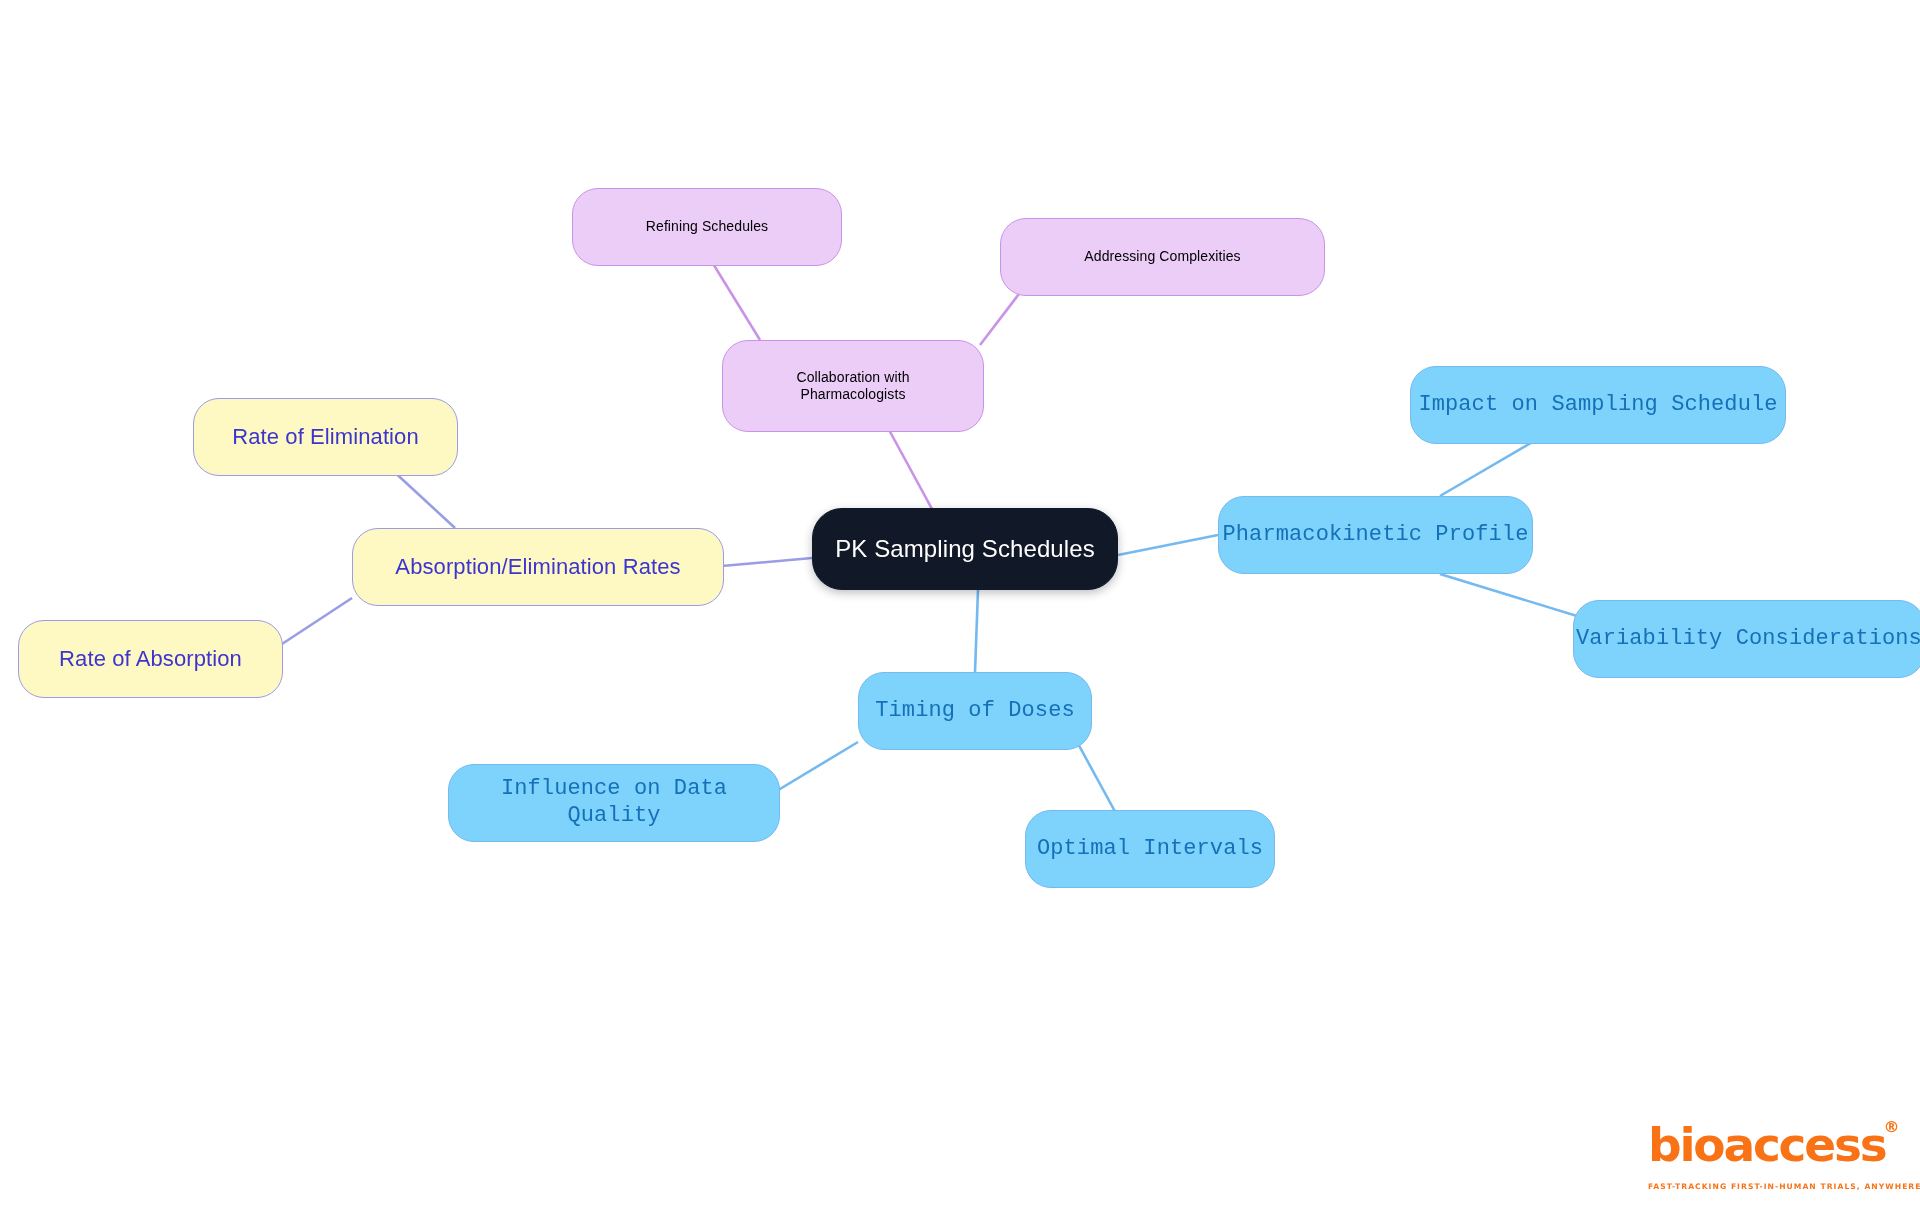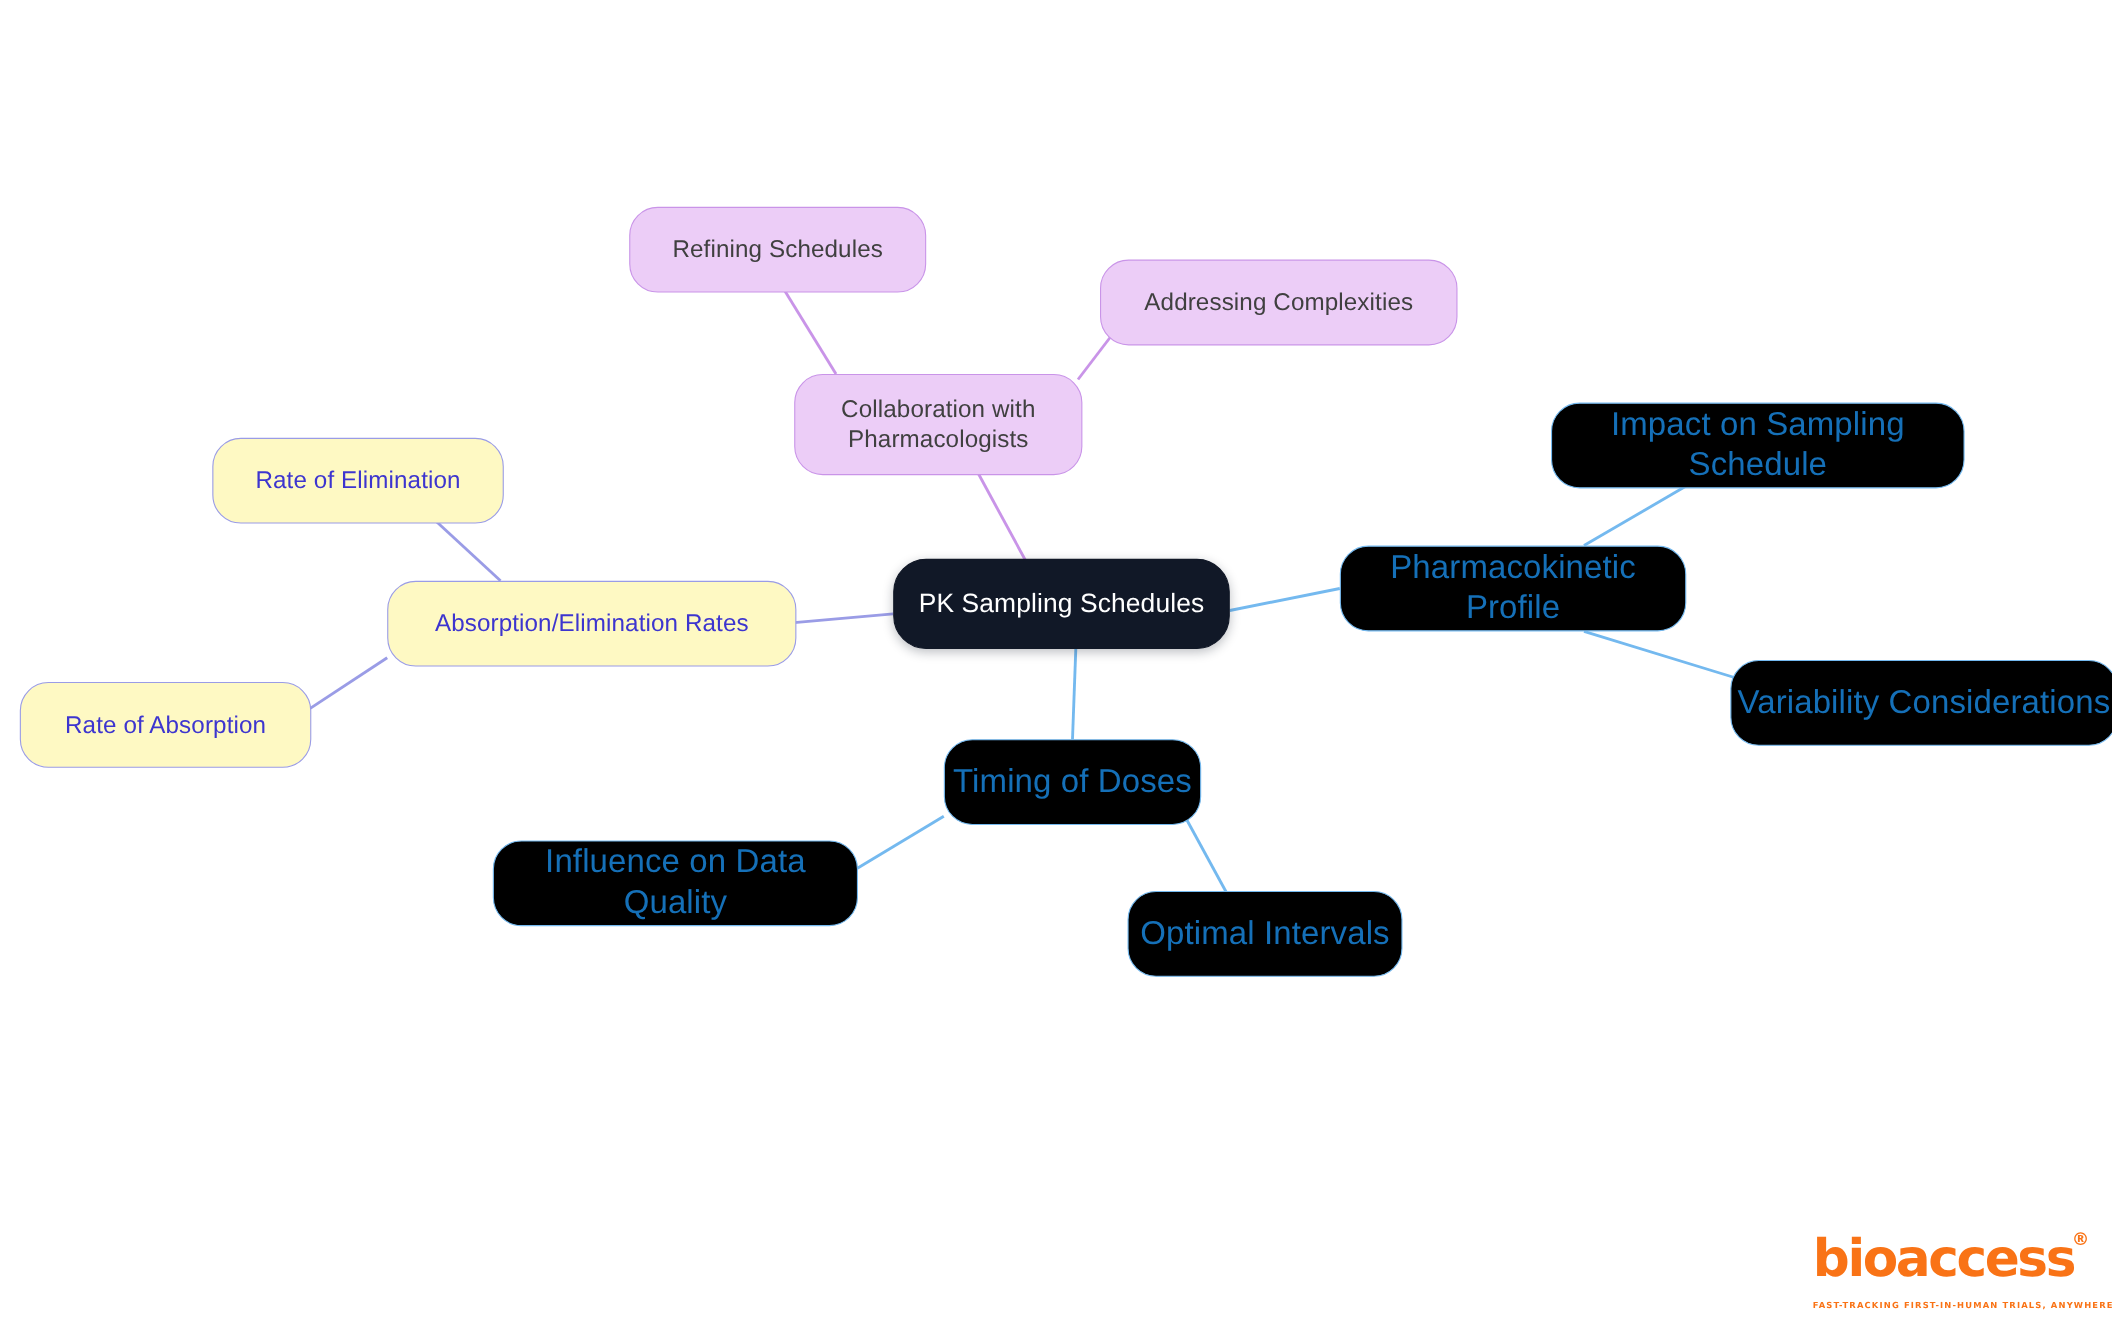--- a/index.html
+++ b/index.html
@@ -52,36 +52,37 @@
     border-color: #111827;
     color: #ffffff;
     font-size: 24px;
     border-radius: 30px;
     box-shadow: 0 3px 10px rgba(17, 24, 39, 0.28);
   }
 
   .node-purple {
     background: #eccdf7;
     border-color: #c994e8;
-    color: #404040;
-    font-size: 22px;
+    color: #000000;
+    font-size: 14px;
   }
 
   .node-periwinkle {
     background: #fef9c3;
     border-color: #9a9ce6;
     color: #3d35cf;
     font-size: 22px;
   }
 
   .node-blue {
-    background: #000000;
+    background: #7dd3fc;
     border-color: #74b9ef;
     color: #1570b8;
-    font-size: 30px;
+    font-size: 22px;
+    font-family: Liberation Mono, monospace;
   }
 
   .brand-logo {
     position: absolute;
     left: 1648px;
     top: 1120px;
     width: 252px;
     height: 72px;
     display: flex;
     flex-direction: column;
@@ -169,21 +170,21 @@
 
   <div class="node node-periwinkle" style="left:193px; top:398px; width:265px; height:78px;">Rate of Elimination</div>
 
   <div class="node node-periwinkle" style="left:18px; top:620px; width:265px; height:78px;">Rate of Absorption</div>
 
   <div class="node node-purple" style="left:722px; top:340px; width:262px; height:92px;">Collaboration with
 Pharmacologists</div>
 
   <div class="node node-purple" style="left:572px; top:188px; width:270px; height:78px;">Refining Schedules</div>
 
-  <div class="node node-purple" style="left:1000px; top:218px; width:325px; height:78px;margin-top:18px;">Addressing Complexities</div>
+  <div class="node node-purple" style="left:1000px; top:218px; width:325px; height:78px;">Addressing Complexities</div>
 
   <div class="brand-logo">
     <div class="brand-wordmark">
       <span>bioaccess</span><span class="brand-reg">®</span>
     </div>
     <div class="brand-tagline">FAST-TRACKING FIRST-IN-HUMAN TRIALS, ANYWHERE</div>
   </div>
 
 </div>
 

